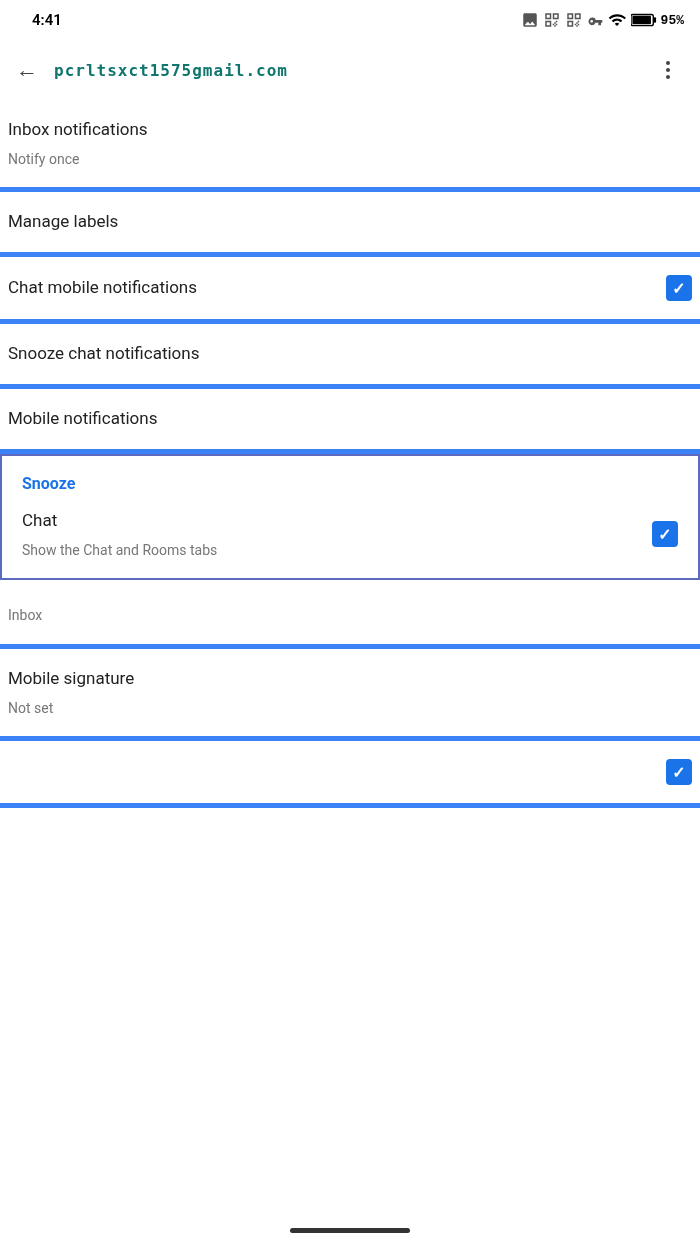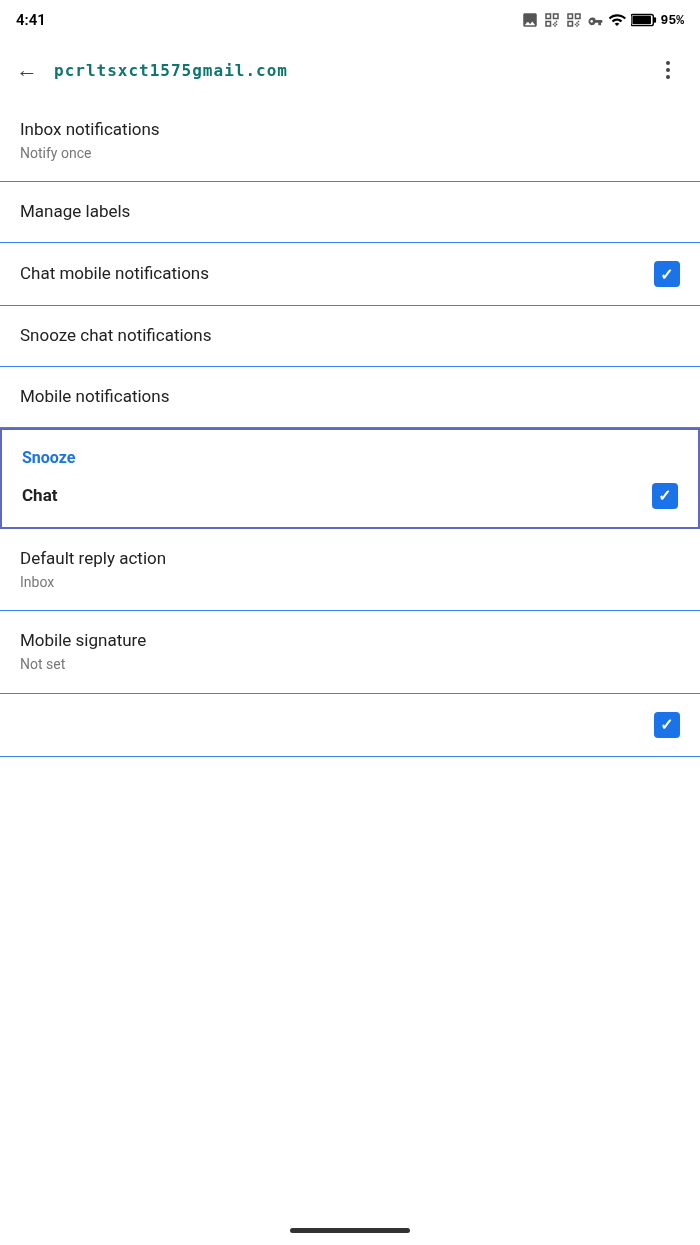--- a/index.html
+++ b/index.html
@@ -12,20 +12,21 @@
     }
 
     
     .status-bar {
       display: flex;
       justify-content: space-between;
       align-items: center;
       padding: 6px 16px 6px 16px;
       background: #fff;
       height: 40px;
+      margin-left: 16px;
     }
     .status-bar-left {
       font-size: 15px;
       font-weight: 600;
       color: #000;
     }
     .status-bar-right {
       display: flex;
       align-items: center;
       gap: 6px;
@@ -74,40 +75,40 @@
     .dot {
       width: 4px;
       height: 4px;
       border-radius: 50%;
       background: #444;
       display: block;
     }
 
     
     .list-item {
-      padding: 18px 20px;
-      border-bottom: 1px solid #3b82f6;
+      padding: 18px 8px;
+      border-bottom: 5px solid #3b82f6;
       background: #fff;
       display: flex;
       align-items: center;
       justify-content: space-between;
       cursor: pointer;
     }
     .list-item-text {
       flex: 1;
     }
     .list-item-title {
       font-size: 17px;
       color: #222;
       line-height: 1.4;
     }
     .list-item-subtitle {
       font-size: 14px;
       color: #777;
-      margin-top: 2px;
+      margin-top: 8px;
       line-height: 1.4;
     }
 
     
     .checkbox {
       width: 26px;
       height: 26px;
       background: #1a73e8;
       border-radius: 4px;
       display: flex;
@@ -137,21 +138,20 @@
       color: #1a73e8;
     }
     .general-item {
       padding: 8px 20px 18px 20px;
       display: flex;
       align-items: center;
       justify-content: space-between;
     }
     .general-item-text {
       flex: 1;
-      font-weight: bold;
     }
 
     
     .nav-bar {
       display: flex;
       justify-content: center;
       align-items: center;
       padding: 12px;
       background: #fff;
       position: fixed;
@@ -249,30 +249,30 @@
   </div>
 </div>
 
 <div class="general-section">
   <div class="general-header">
     <span class="general-label">Snooze</span>
   </div>
   <div class="general-item">
     <div class="general-item-text">
       <div class="list-item-title">Chat</div>
+      <div class="list-item-subtitle">Show the Chat and Rooms tabs</div>
     </div>
     <div class="checkbox">
       <span class="checkbox-check">✓</span>
     </div>
   </div>
 </div>
 
 <div class="list-item">
   <div class="list-item-text">
-    <div class="list-item-title">Default reply action</div>
     <div class="list-item-subtitle">Inbox</div>
   </div>
 </div>
 
 <div class="list-item">
   <div class="list-item-text">
     <div class="list-item-title">Mobile signature</div>
     <div class="list-item-subtitle">Not set</div>
   </div>
 </div>

